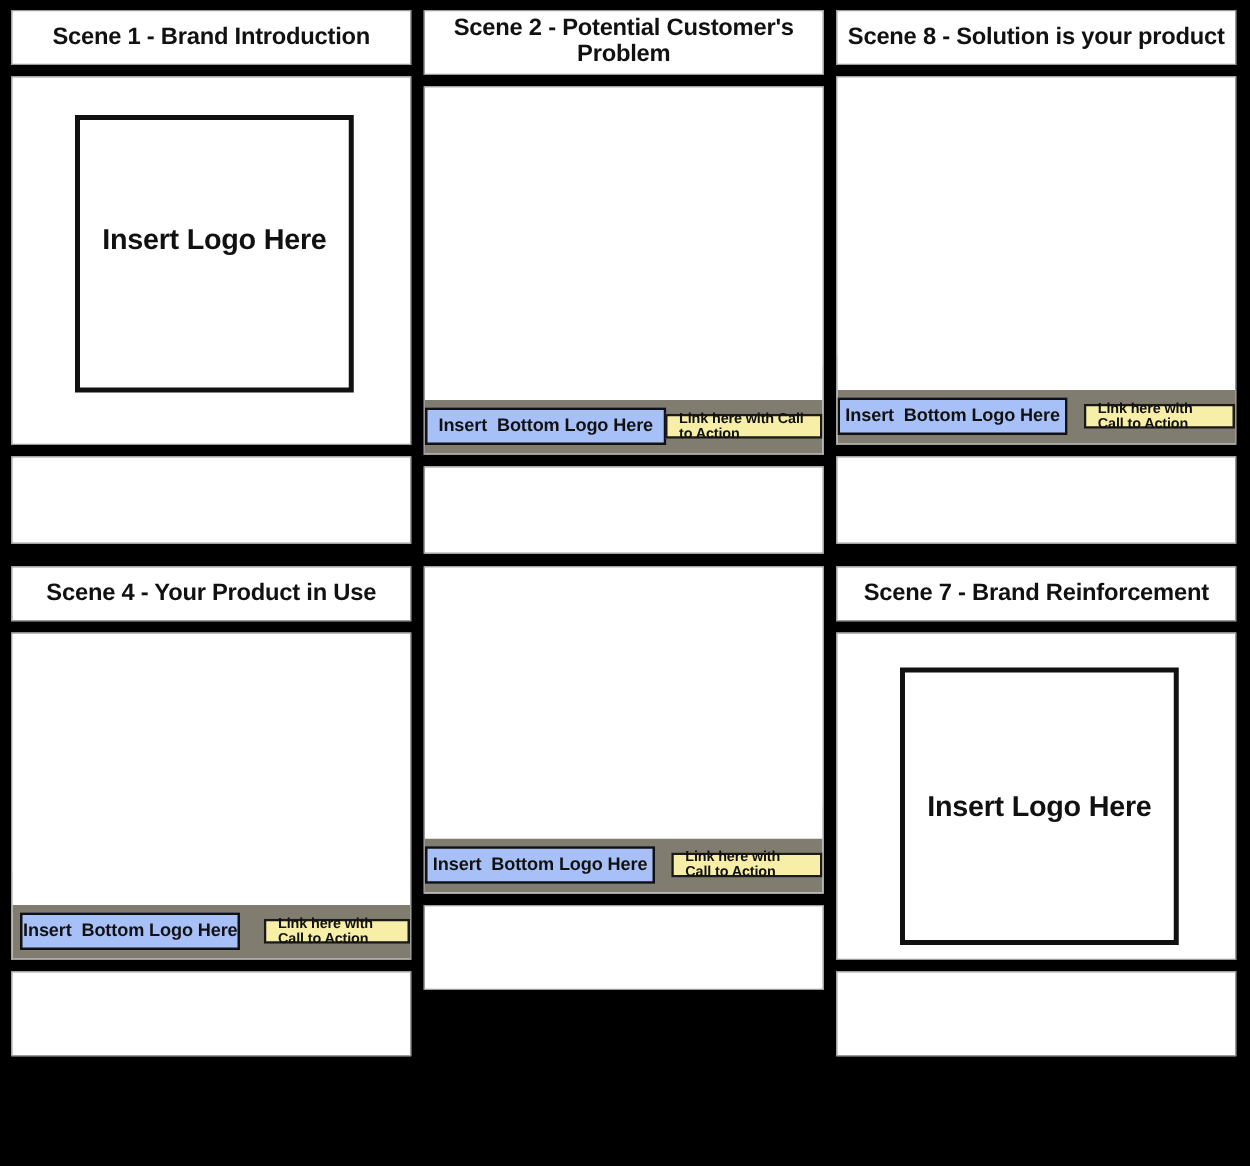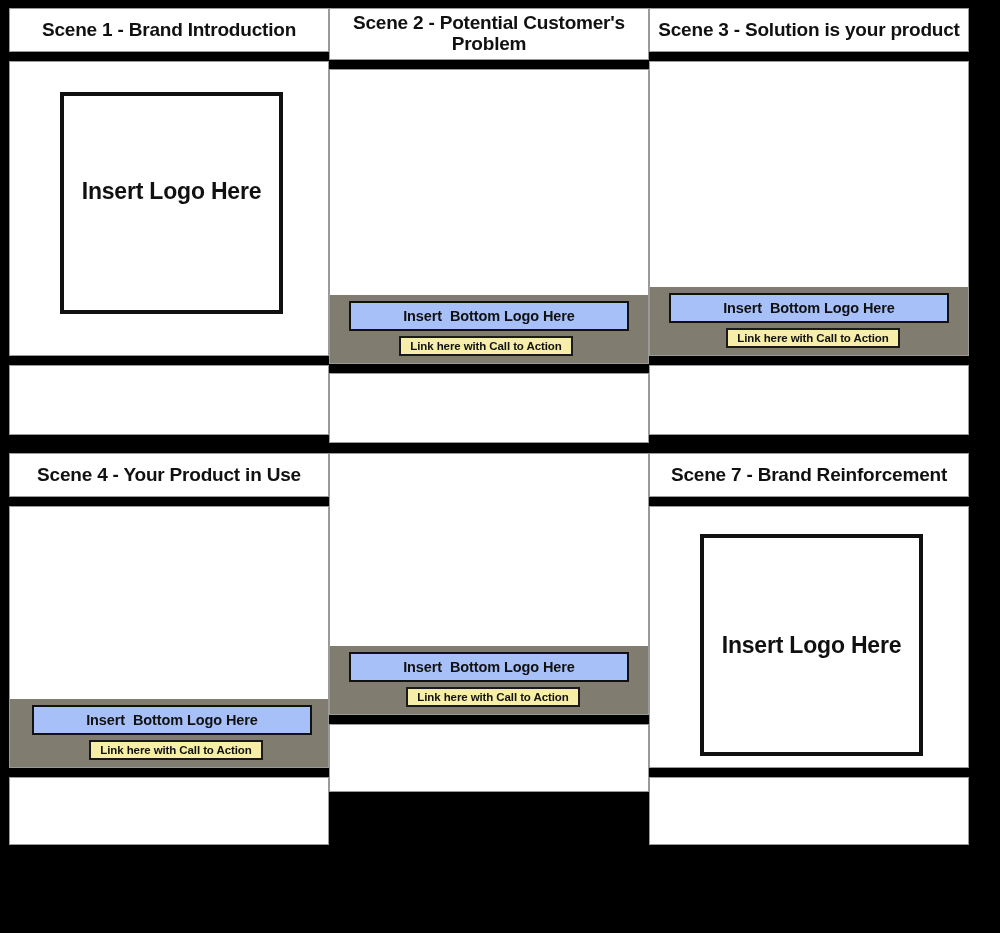--- a/index.html
+++ b/index.html
@@ -23,20 +23,21 @@
     box-sizing: border-box;
     padding: 8px 9px;
     display: flex;
     flex-direction: column;
     gap: 10px;
   }
 
   .row {
     display: flex;
     flex-direction: row;
+    gap: 10px;
     flex: 0 0 auto;
   }
 
   .cell {
     width: 320px;
     display: flex;
     flex-direction: column;
     gap: 9px;
   }
 
@@ -112,21 +113,21 @@
     height: 222px;
   }
 
   
   .action-bar {
     flex: 0 0 auto;
     background: #807d70;
     box-sizing: border-box;
     padding: 6px 0 7px 0;
     display: flex;
-    flex-direction: column;
+    flex-direction: row;
     align-items: center;
     gap: 5px;
     margin-top: 27px;
   }
 
   .logo-btn {
     background: #a8c0f8;
     border: 2px solid #111111;
     box-sizing: border-box;
     width: 280px;
@@ -203,21 +204,21 @@
         <div class="body-fill"></div>
         <div class="action-bar align-c2">
           <div class="logo-btn">Insert  Bottom Logo Here</div>
           <div class="cta-btn">Link here with Call to Action</div>
         </div>
       </div>
       <div class="caption-strip"></div>
     </div>
 
     <div class="cell">
-      <div class="panel-title">Scene 3 - Solution is your product</div>
+      <div class="panel-title">Scene 8 - Solution is your product</div>
       <div class="panel-body">
         <div class="body-fill"></div>
         <div class="action-bar align-c3">
           <div class="logo-btn">Insert  Bottom Logo Here</div>
           <div class="cta-btn">Link here with Call to Action</div>
         </div>
       </div>
       <div class="caption-strip"></div>
     </div>
 

